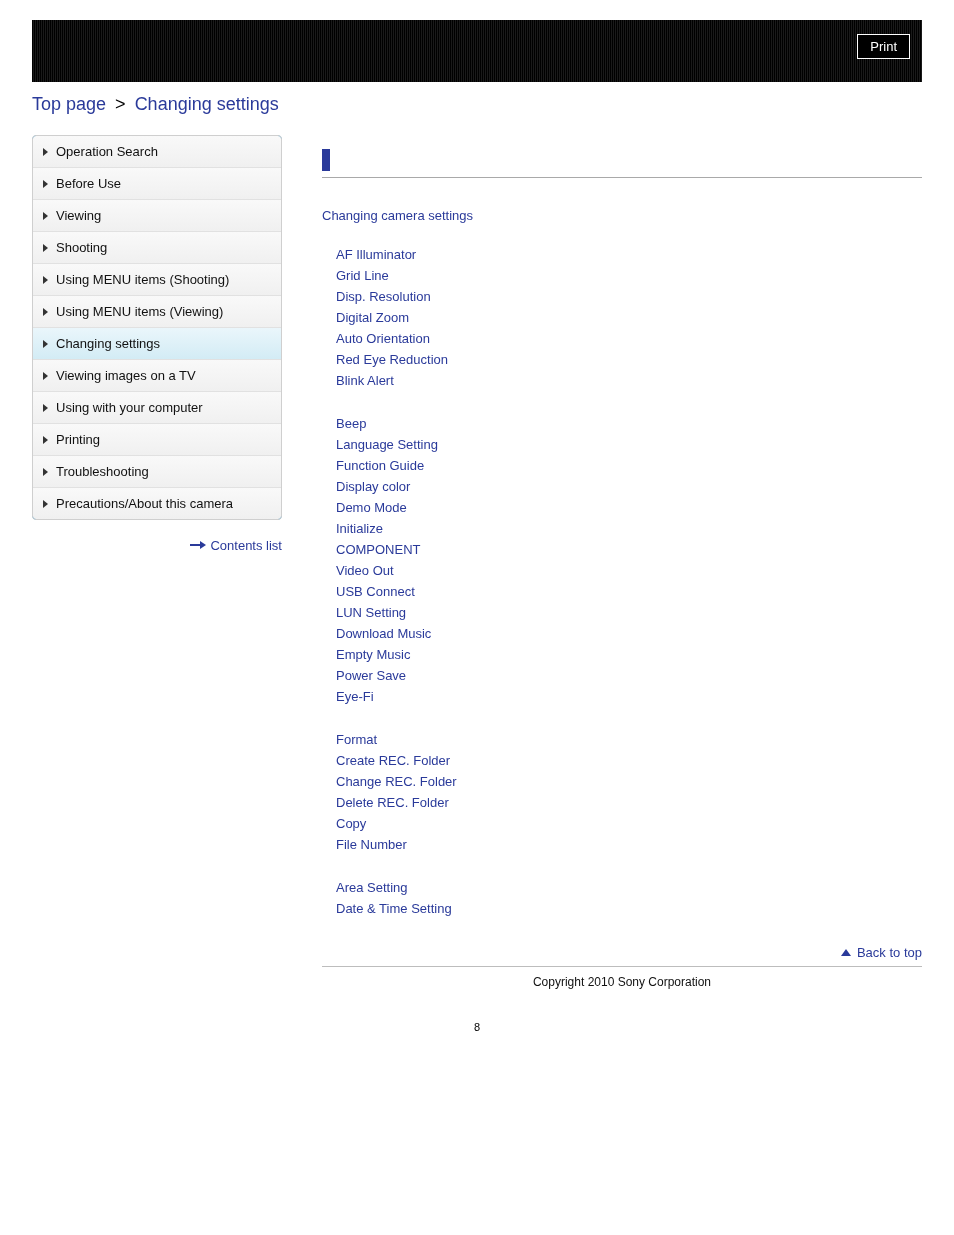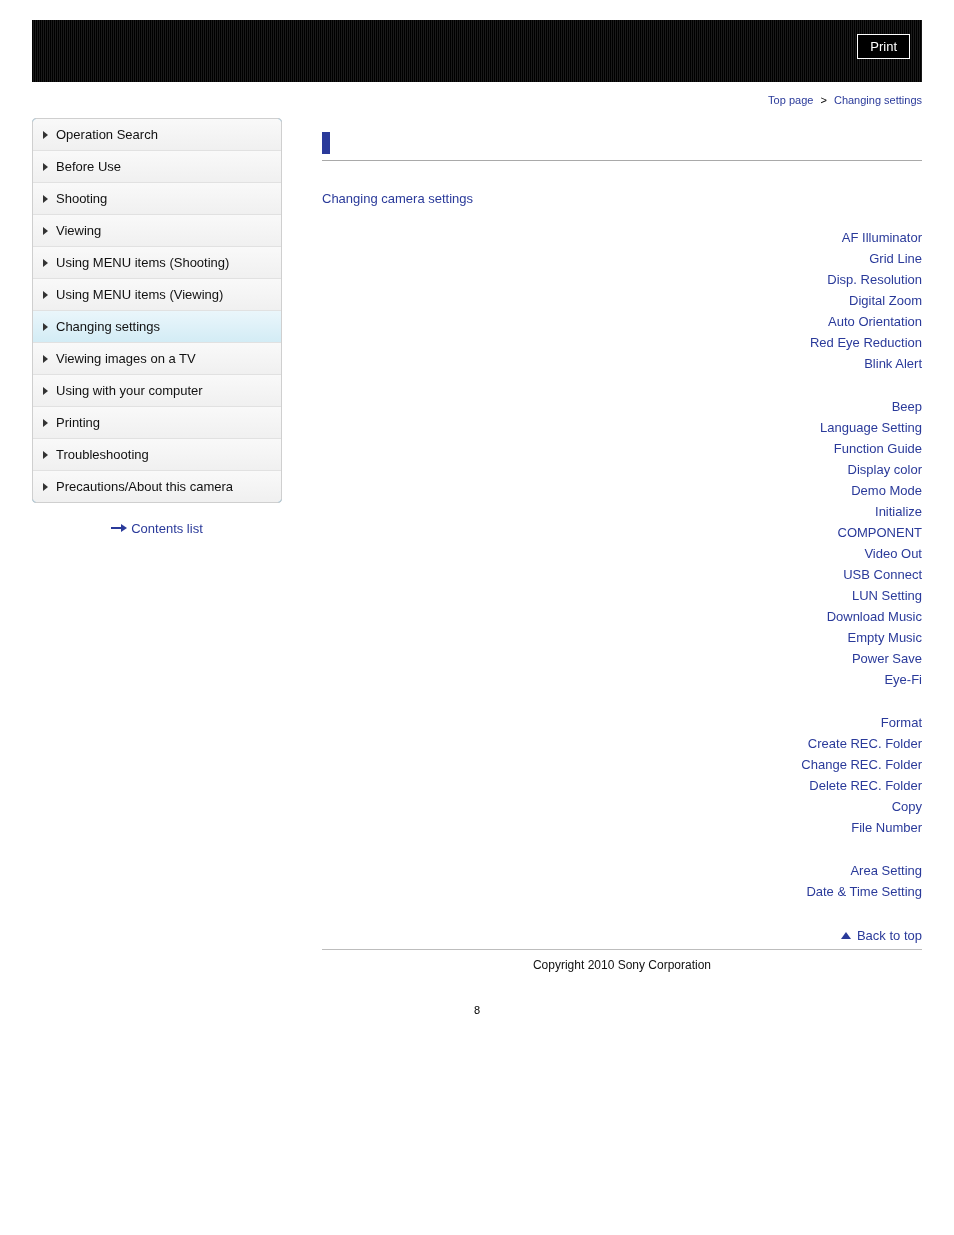--- a/index.html
+++ b/index.html
@@ -17,21 +17,21 @@
       background: repeating-linear-gradient(90deg,#000 0 1px,#1a1a1a 1px 2px,#000 2px 3px,#1a1a1a 3px 4px);
       position: relative;
       margin-bottom: 12px;
     }
     .print-btn {
       position: absolute; right: 12px; top: 14px;
       border: 1px solid #fff; background:#000;
       color:#fff; padding: 4px 12px; font-size:13px;
       cursor:pointer;
     }
-    .breadcrumb { text-align: right; font-size: 11px; color:#2a3a9a; margin-bottom: 12px; }
+    .breadcrumb { font-size: 18px; color:#2a3a9a; margin-bottom: 20px; }
     .breadcrumb a { color:#2a3a9a; text-decoration:none; }
     .breadcrumb span.sep { color:#000; margin:0 4px; }
     .layout { display:flex; gap: 40px; }
     .sidebar { width: 250px; flex-shrink:0; }
     .side-nav {
       border:1px solid #cfcfcf; border-radius:4px; overflow:hidden;
       background:#0369a1;
     }
     .side-nav .item {
       display:flex; align-items:center; gap:8px;
@@ -42,21 +42,21 @@
     .side-nav .item:last-child { border-bottom:none; }
     .side-nav .item.active {
       background:linear-gradient(#eaf6fb,#d3ecf5);
     }
     .side-nav .arrow {
       width:0;height:0;border-top:4px solid transparent;
       border-bottom:4px solid transparent;border-left:5px solid #333;
       flex-shrink:0;
     }
     .contents-link {
-      text-align:center; margin-top:14px; font-size:13px;
+      text-align:right; margin-top:14px; font-size:13px;
     }
     .contents-link a { color:#2a3a9a; text-decoration:none; display:inline-flex; align-items:center; gap:6px;}
     .contents-link .darrow {
       width:14px; height:2px; background:#2a3a9a; position:relative;
     }
     .contents-link .darrow::after {
       content:''; position:absolute; right:-2px; top:-3px;
       border-left:6px solid #2a3a9a; border-top:4px solid transparent; border-bottom:4px solid transparent;
     }
     .main { flex:1; min-width:0; }
@@ -64,21 +64,21 @@
       display:flex; align-items:center; gap:12px;
       border-bottom:1px solid #a9a9a9; padding-bottom:6px; margin-top:14px; margin-bottom:30px;
     }
     .page-heading .bar { width:8px; height:22px; background:#2a3a9a; }
     .section-title, .link-item {
       color:#2a3a9a; font-size:13px; text-decoration:none;
     }
     .section-title { display:block; margin-bottom:24px; }
     .group { margin-left:14px; margin-bottom:28px; }
     .link-list { list-style:none; }
-    .link-list li { margin-bottom:6px;text-align:right; }
+    .link-list li { margin-bottom:6px; }
     .back-top { text-align:right; margin-top:6px; font-size:13px; }
     .back-top a { color:#2a3a9a; text-decoration:none; display:inline-flex; align-items:center; gap:6px;}
     .back-top .tri { width:0;height:0;border-left:5px solid transparent;border-right:5px solid transparent;border-bottom:7px solid #2a3a9a;}
     .hr-bottom { border:none; border-top:1px solid #bdbdbd; margin: 6px 0 8px; }
     .copyright { text-align:center; font-size:12px; color:#111; margin-top:2px; }
     .pagenum { text-align:center; font-size:11px; margin-top:32px; color:#000;}
   </style>
 </head>
 <body>
 
@@ -100,25 +100,25 @@
           <div class="item">
             <span class="arrow"></span>
             <span>Operation Search</span>
           </div>
           <div class="item">
             <span class="arrow"></span>
             <span>Before Use</span>
           </div>
           <div class="item">
             <span class="arrow"></span>
+            <span>Viewing</span>
+          </div>
+          <div class="item">
+            <span class="arrow"></span>
             <span>Shooting</span>
-          </div>
-          <div class="item">
-            <span class="arrow"></span>
-            <span>Viewing</span>
           </div>
           <div class="item">
             <span class="arrow"></span>
             <span>Using MENU items (Shooting)</span>
           </div>
           <div class="item">
             <span class="arrow"></span>
             <span>Using MENU items (Viewing)</span>
           </div>
           <div class="item active">

